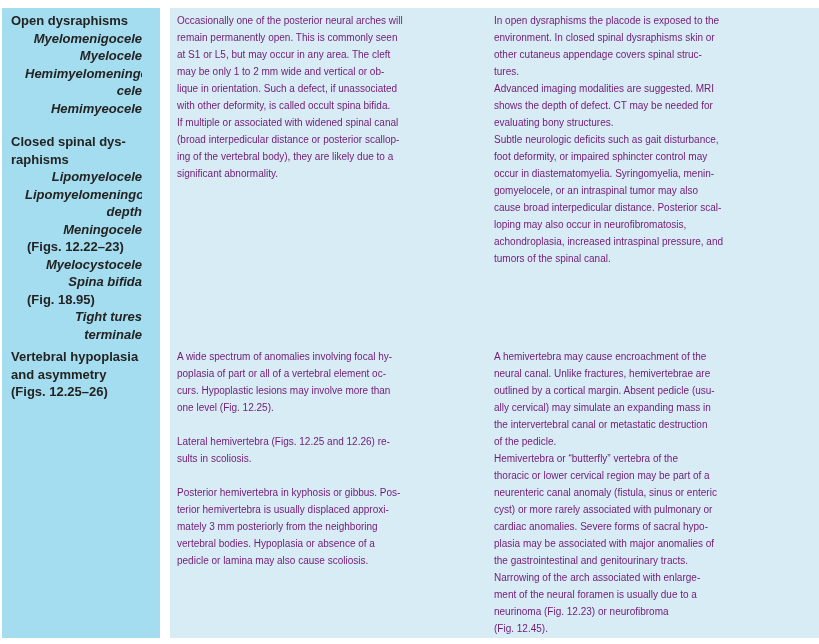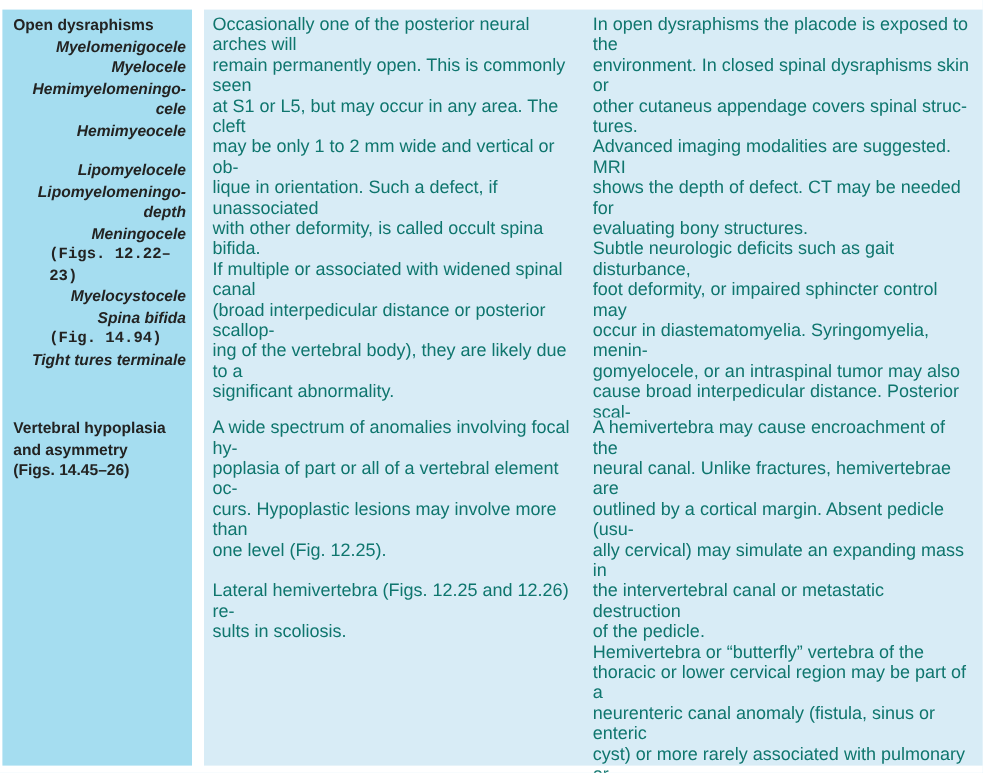--- a/index.html
+++ b/index.html
@@ -15,54 +15,54 @@
     padding:8px 0 6px 2px;
     display:flex;
   }
   .col {
     box-sizing:border-box;
     padding-top:4px;
   }
   .col-cond {
     width:158px;
     background:#a5ddf0;
-    padding-left:9px; padding-right:5px;
+    padding-left:9px; padding-right:18px;
     color:#222221;
   }
   .vgap { width:10px; background:#ffffff; }
   .main {
     flex:1;
     background:#d8ecf6;
     display:flex;
   }
   .col-find {
     width:318px;
     padding-left:7px; padding-right:8px;
   }
   .col-comm {
     flex:1;
     padding-left:6px; padding-right:8px;
   }
   .row1 { height:336px; overflow:hidden; }
   .row2 { overflow:hidden; }
   .txt {
     white-space:pre-line;
-    font-size:15px;
+    font-size:10px;
     line-height:17px;
-    color:#0f766e;
+    color:#701a75;
   }
   .col-cond .txt {
     font-size:13px;
     line-height:17.5px;
     font-weight:bold;
     color:#232322;
   }
   .hd { font-weight:bold; }
   .it { font-style:italic; margin-left:14px;text-align:right; }
-  .fg { margin-left:30px;font-family:Liberation Mono, monospace; }
+  .fg { margin-left:16px; }
   .grp2 { margin-top:16px; }
   .para { margin:0 0 17px 0; }
   .para:last-child { margin-bottom:0; }
   b { font-weight:normal; }
 </style>
 </head>
 <body>
 
 <div class="page">
 
@@ -70,35 +70,37 @@
     <div class="row1">
       <div class="grp1">
         <div class="txt hd">Open dysraphisms</div>
         <div class="txt it">Myelomenigocele
 Myelocele
 Hemimyelomeningo-
 cele
 Hemimyeocele</div>
       </div>
       <div class="grp2">
+        <div class="txt hd">Closed spinal dys-
+raphisms</div>
         <div class="txt it">Lipomyelocele
 Lipomyelomeningo-
 depth
 Meningocele</div>
         <div class="txt fg">(Figs. 12.22–23)</div>
         <div class="txt it">Myelocystocele
 Spina bifida</div>
-        <div class="txt fg">(Fig. 14.94)</div>
+        <div class="txt fg">(Fig. 18.95)</div>
         <div class="txt it">Tight tures terminale</div>
       </div>
     </div>
     <div class="row2">
       <div class="txt hd">Vertebral hypoplasia
 and asymmetry
-(Figs. 14.45–26)</div>
+(Figs. 12.25–26)</div>
     </div>
   </div>
 
   <div class="vgap"></div>
 
   <div class="main">
 
     <div class="col col-find">
       <div class="row1">
         <p class="txt para">Occasionally one of the posterior neural arches will
@@ -112,20 +114,25 @@
 ing of the vertebral body), they are likely due to a
 significant abnormality.</p>
       </div>
       <div class="row2">
         <p class="txt para">A wide spectrum of anomalies involving focal hy-
 poplasia of part or all of a vertebral element oc-
 curs. Hypoplastic lesions may involve more than
 one level (Fig. 12.<b>25</b>).</p>
         <p class="txt para">Lateral hemivertebra (Figs. 12.<b>25</b> and 12.<b>26</b>) re-
 sults in scoliosis.</p>
+        <p class="txt para">Posterior hemivertebra in kyphosis or gibbus. Pos-
+terior hemivertebra is usually displaced approxi-
+mately 3 mm posteriorly from the neighboring
+vertebral bodies. Hypoplasia or absence of a
+pedicle or lamina may also cause scoliosis.</p>
       </div>
     </div>
 
     <div class="col col-comm">
       <div class="row1">
         <p class="txt para">In open dysraphisms the placode is exposed to the
 environment. In closed spinal dysraphisms skin or
 other cutaneus appendage covers spinal struc-
 tures.
 Advanced imaging modalities are suggested. MRI

